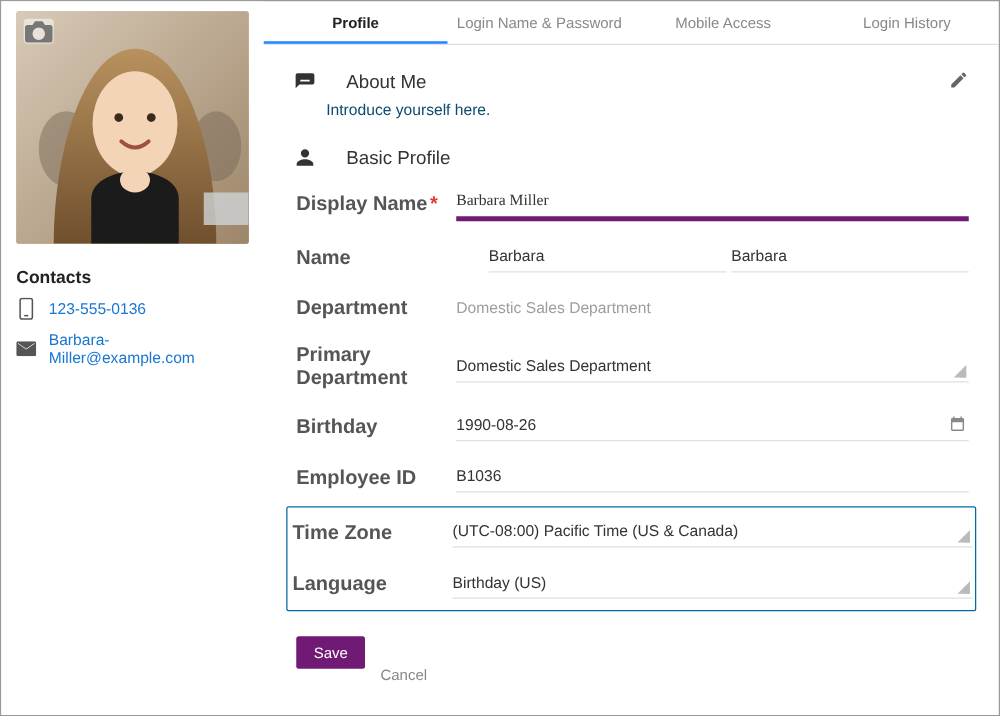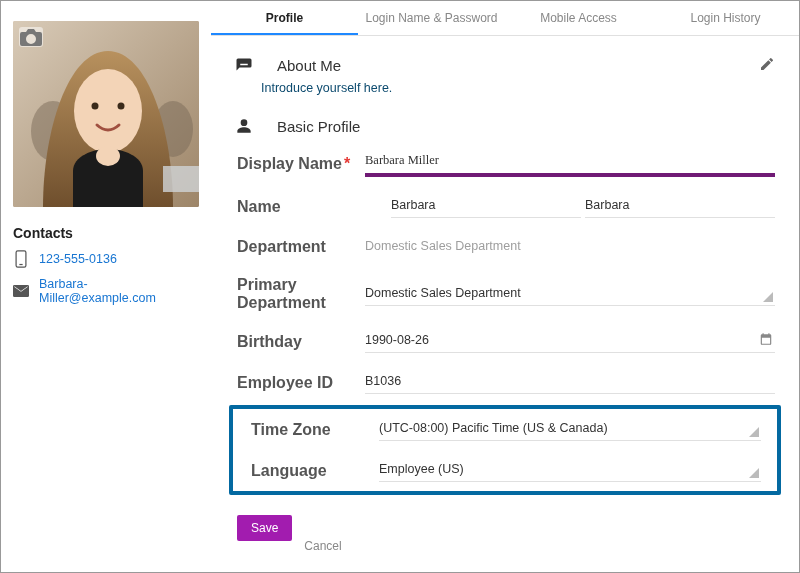--- a/index.html
+++ b/index.html
@@ -10,21 +10,21 @@
     background: #fff;
     width: 800px;
     height: 573px;
     border: 1px solid #999;
     position: relative;
     overflow: hidden;
   }
   .layout { display: flex; height: 100%; }
   .sidebar {
     width: 210px;
-    padding: 20px 12px 12px 12px;
+    padding: 8px 12px 12px 12px;
     background: #fff;
   }
   .photo-wrap {
     position: relative;
     width: 186px;
     height: 186px;
     background: linear-gradient(135deg,#c9b8a3 0%, #b39879 60%, #8c7358 100%);
     border-radius: 2px;
     overflow: hidden;
     margin-bottom: 18px;
@@ -85,29 +85,29 @@
     position:absolute; right:2px; bottom:4px;
     width:0; height:0;
     border-left:5px solid transparent;
     border-top:5px solid transparent;
     border-right:5px solid #bbb;
     border-bottom:5px solid #bbb;
     transform: rotate(0deg);
   }
 
   .highlight-box {
-    border:4px solid #0369a1;
+    border:1px solid #0369a1;
     border-radius:2px;
-    padding:0 16px;
+    padding:0 2px;
     margin: 2px -6px 6px -6px;
   }
 
   .actions { display:flex; align-items:center; gap:12px; margin-top:8px; padding-left:2px; }
   .btn-save {
-    background:#a21caf; color:#fff; border:none;
+    background:#701a75; color:#fff; border:none;
     padding:6px 14px; font-size:12px; border-radius:2px; cursor:pointer;
   }
   .btn-cancel { color:#888; font-size:12px; cursor:pointer;margin-top:36px; }
 </style>
 </head>
 <body>
 
 <div class="layout">
   <aside class="sidebar">
     <div class="photo-wrap">
@@ -252,21 +252,21 @@
         <div class="form-row">
           <div class="form-label">Time Zone</div>
           <div class="form-field">
             <div class="field-underline">(UTC-08:00) Pacific Time (US &amp; Canada)</div>
             <span class="dropdown-caret"></span>
           </div>
         </div>
         <div class="form-row">
           <div class="form-label">Language</div>
           <div class="form-field">
-            <div class="field-underline">Employee (US)</div>
+            <div class="field-underline">Birthday (US)</div>
             <span class="dropdown-caret"></span>
           </div>
         </div>
       </div>
 
       <div class="actions">
         <button class="btn-save">Save</button>
         <span class="btn-cancel">Cancel</span>
       </div>
 

